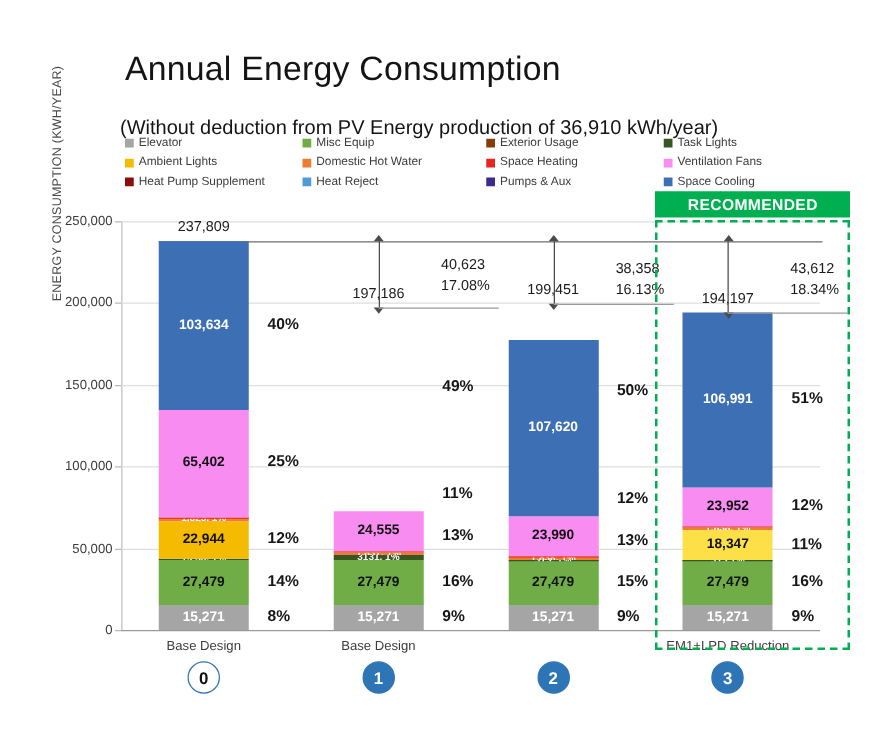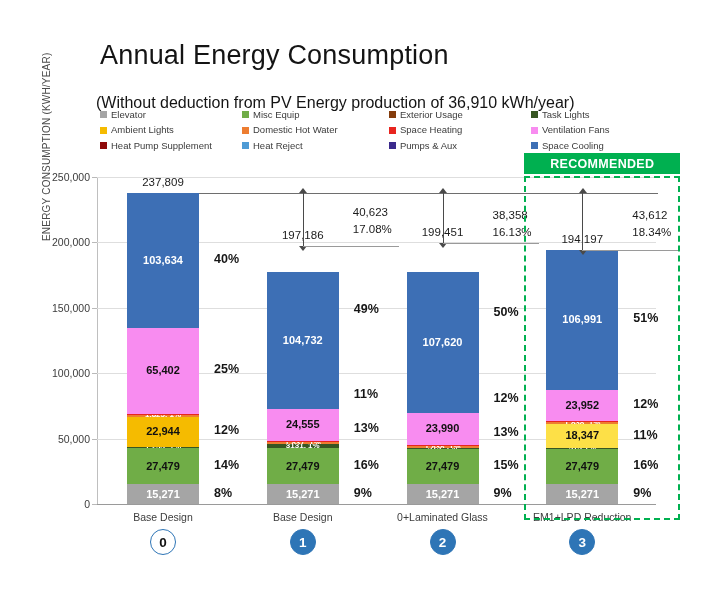--- a/index.html
+++ b/index.html
@@ -395,23 +395,20 @@
           <div class="seg" style="height: 4.09535px; background: rgb(55, 86, 35);">
             <span class="seg-label tiny" style="color: rgb(255, 255, 255);">3131, 1%</span>
           </div>
           <div class="seg" style="height: 2.4028px; background: rgb(237, 125, 49);">
             <span class="seg-label tiny" style="color: rgb(255, 255, 255);">1,837, 1%</span>
           </div>
           <div class="seg" style="height: 0.7848px; background: rgb(232, 37, 31);"></div>
           <div class="seg" style="height: 32.1179px; background: rgb(248, 140, 240);">
             <span class="seg-label" style="color: rgb(17, 17, 17);">24,555</span>
           </div>
-          <div class="seg" style="height: 136.989px; background: rgb(61, 111, 181);">
-            <span class="seg-label" style="color: rgb(255, 255, 255);">104,732</span>
-          </div>
         </div>
       </div>
       <div class="bar-total" style="left: 205.75px; top: 52.0807px;">197,186</div>
       <div class="arrow-v" style="left: 205.75px; top: 15.9458px; height: 53.1349px;">
         <div class="arrow-head up"></div>
         <div class="arrow-head down"></div>
       </div>
       <div class="refline" style="top: 69.0807px; left: 205.75px; width: 96px; background: rgb(154, 154, 154);"></div>
       <div class="savings" style="left: 255.75px; top: 27px;">
         <div>40,623</div>
@@ -450,21 +447,20 @@
       <div class="bar-total" style="left: 345.5px; top: 49.1181px;">199,451</div>
       <div class="arrow-v" style="left: 345.5px; top: 15.9458px; height: 50.1723px;">
         <div class="arrow-head up"></div>
         <div class="arrow-head down"></div>
       </div>
       <div class="refline" style="top: 66.1181px; left: 345.5px; width: 96px; background: rgb(154, 154, 154);"></div>
       <div class="savings" style="left: 395.5px; top: 29.9458px;">
         <div>38,358</div>
         <div>16.13%</div>
       </div>
-      <div class="cat" style="left: 275.5px; width: 140px; top: 334px;">0+Laminated Glass</div>
       <div class="cat-badge filled" style="left: 332.5px; top: 352px;">2</div>
       <div class="pct" style="left: 536.25px; top: 309.013px;">9%</div>
       <div class="pct" style="left: 536.25px; top: 281.054px;">16%</div>
       <div class="pct" style="left: 536.25px; top: 250.675px;">11%</div>
       <div class="pct" style="left: 536.25px; top: 219.822px;">12%</div>
       <div class="pct" style="left: 536.25px; top: 134.185px;">51%</div>
       <div class="bar-group" style="left: 449.25px; width: 72px; height: 254.01px;">
         <div class="bar" style="height: 100%;">
           <div class="seg" style="height: 19.9745px; background: rgb(165, 165, 165);">
             <span class="seg-label" style="color: rgb(255, 255, 255);">15,271</span>

